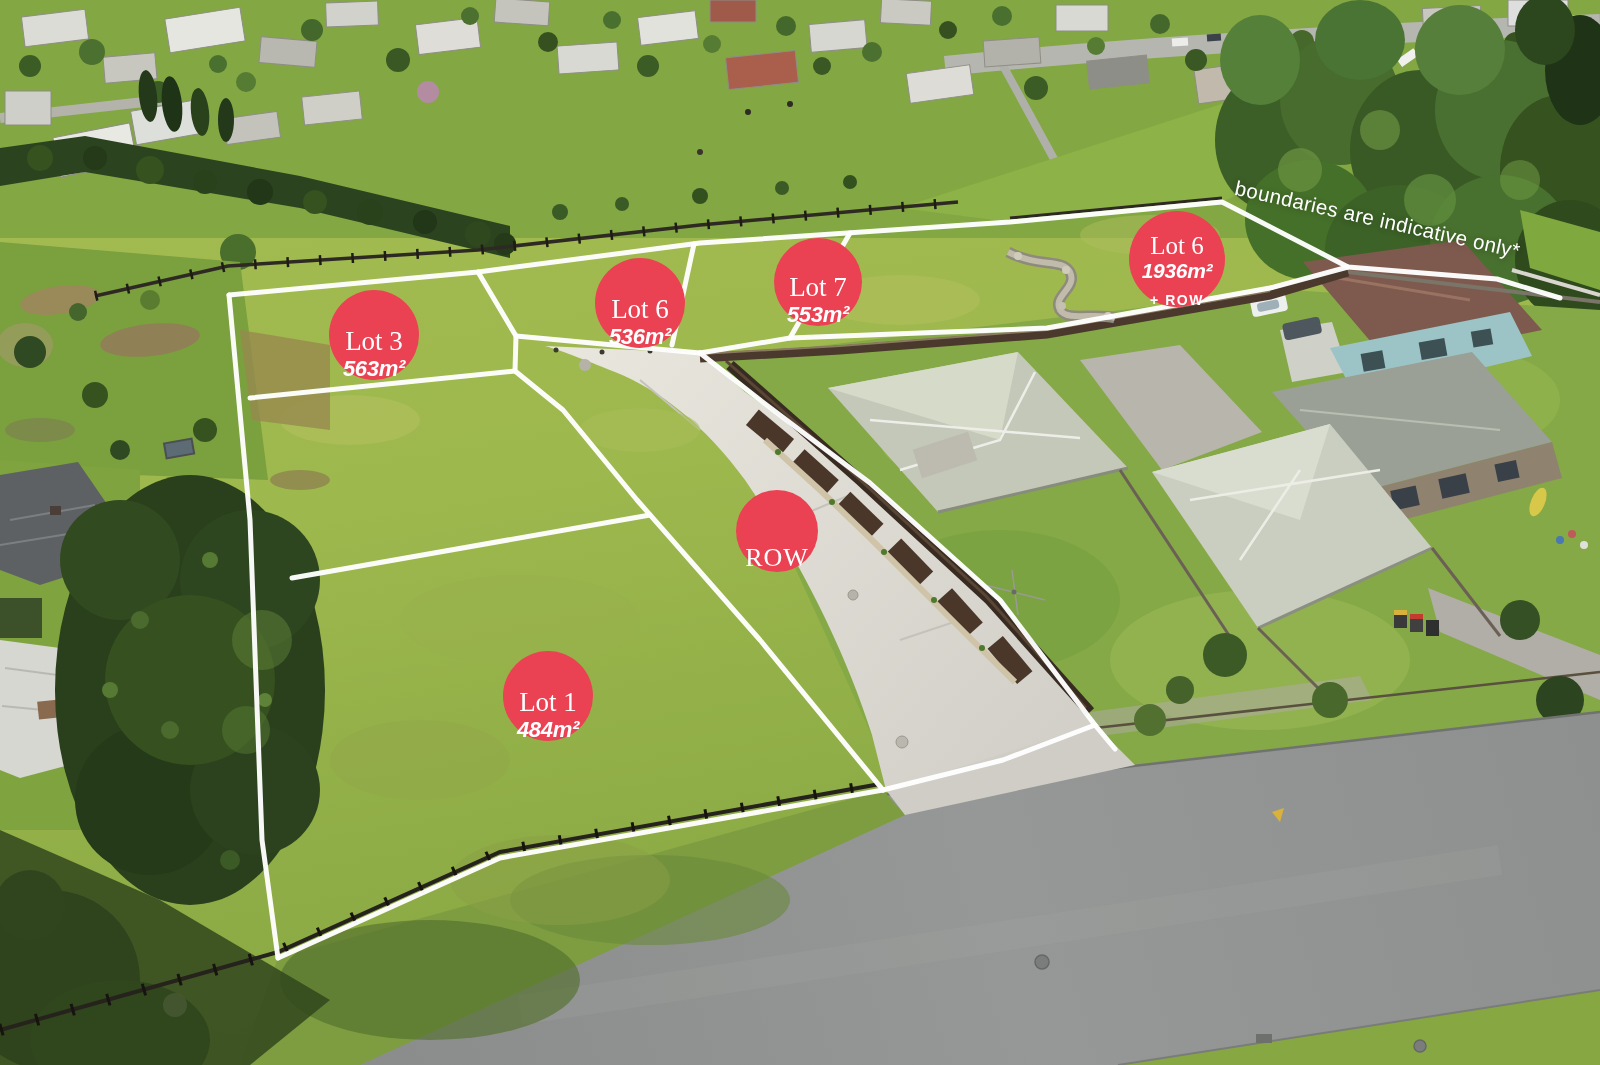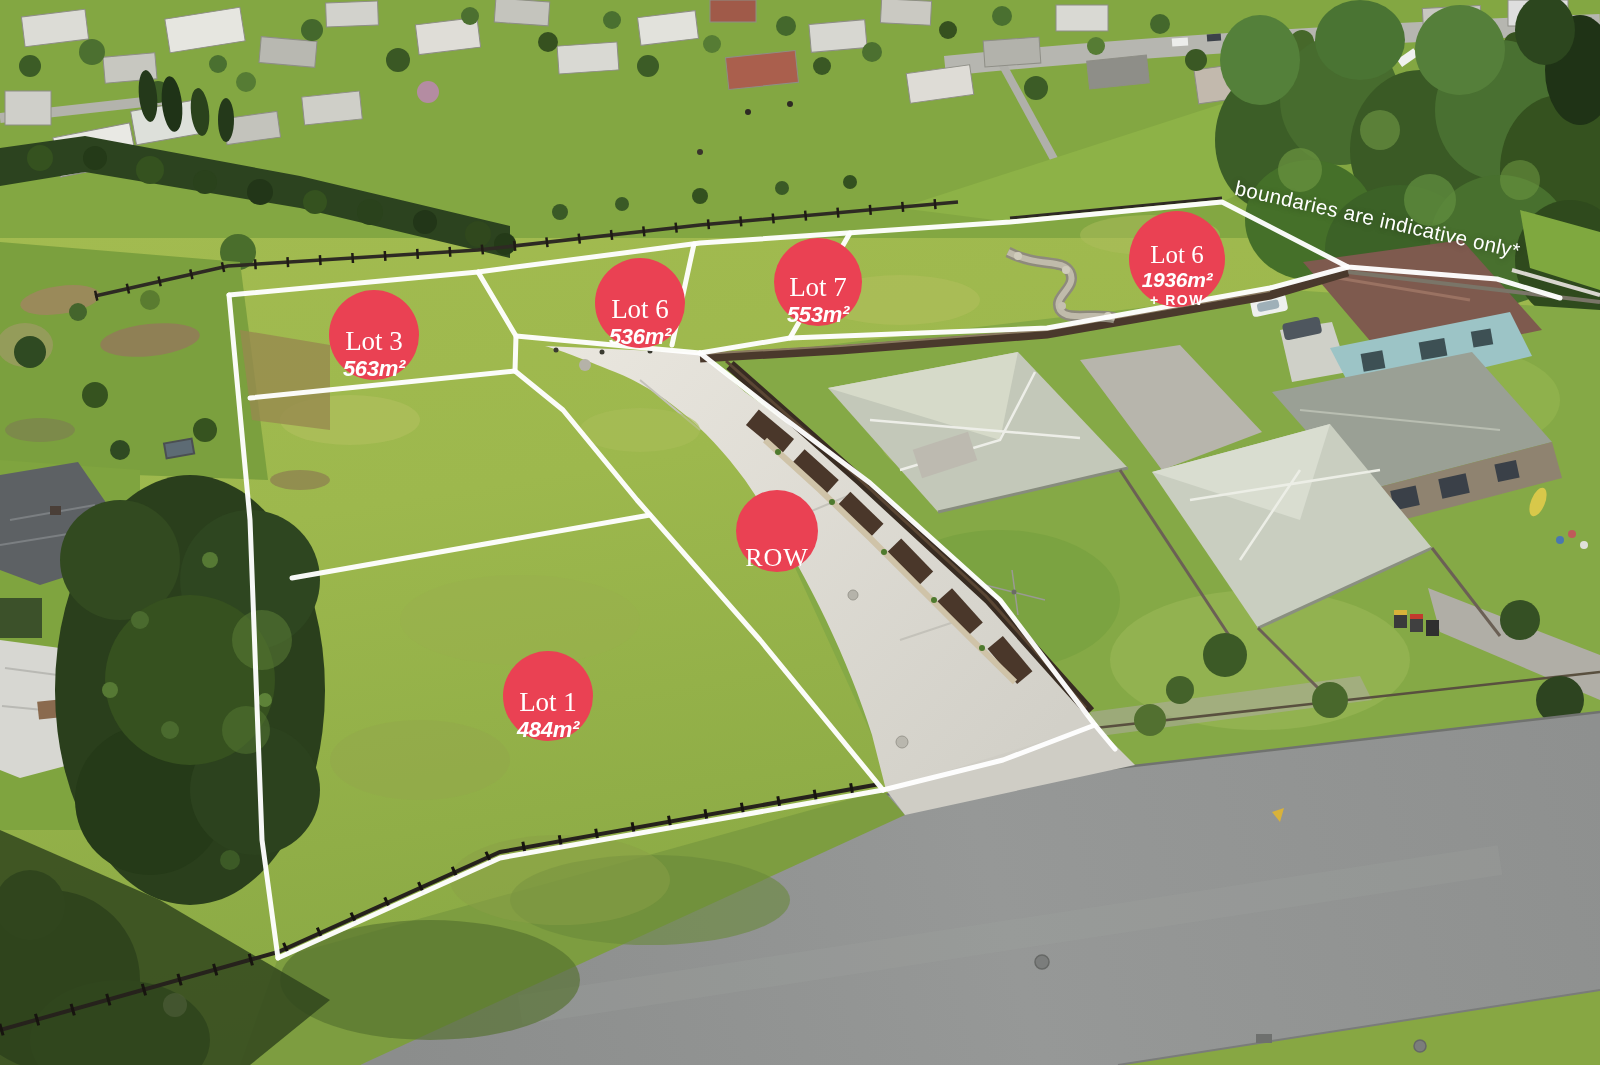--- a/index.html
+++ b/index.html
@@ -6,21 +6,21 @@
   #stage{position:relative;width:1600px;height:1065px;overflow:hidden;background:#9cb74a;
          font-family:"Liberation Sans",sans-serif;}
   #photo,#overlay{position:absolute;left:0;top:0;width:1600px;height:1065px;}
   #overlay{pointer-events:none;}
   .badge{position:absolute;border-radius:50%;background:var(--badge,#ea4153);color:#fff;
          display:flex;flex-direction:column;align-items:center;justify-content:flex-end;
          text-align:center;z-index:5;}
   .badge-name{font-family:"Liberation Serif","DejaVu Serif",serif;font-size:27px;line-height:1.02;}
   .badge-area{font-family:"Liberation Sans",sans-serif;font-weight:700;font-size:22px;
               letter-spacing:-0.3px;margin-top:2px;line-height:1;font-style:italic;}
-  .badge-extra{font-size:14px;font-weight:600;letter-spacing:1.5px;margin-top:3px;line-height:1;}
+  .badge-extra{font-size:14px;font-weight:600;letter-spacing:1.5px;margin-top:12px;line-height:1;}
   .badge--lot6 .badge-name{font-size:25px;}
   .badge--lot6 .badge-area{font-size:21px;}
   .badge--row .badge-name{font-size:26px;letter-spacing:1px;}
   .disclaimer{position:absolute;left:1238px;top:176px;transform:rotate(12.6deg);
               transform-origin:0 0;color:#fff;font-size:20.5px;font-weight:500;
               letter-spacing:.4px;white-space:nowrap;z-index:6;
               text-shadow:0 1px 6px rgba(0,0,0,.28);}
 </style>
 </head>
 <body>

